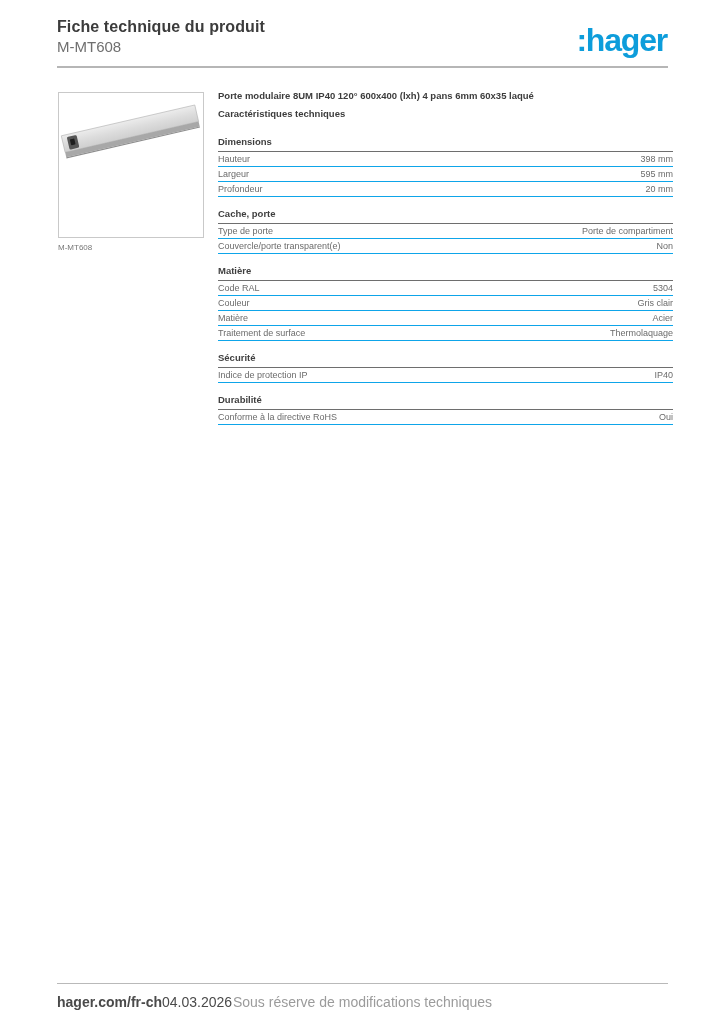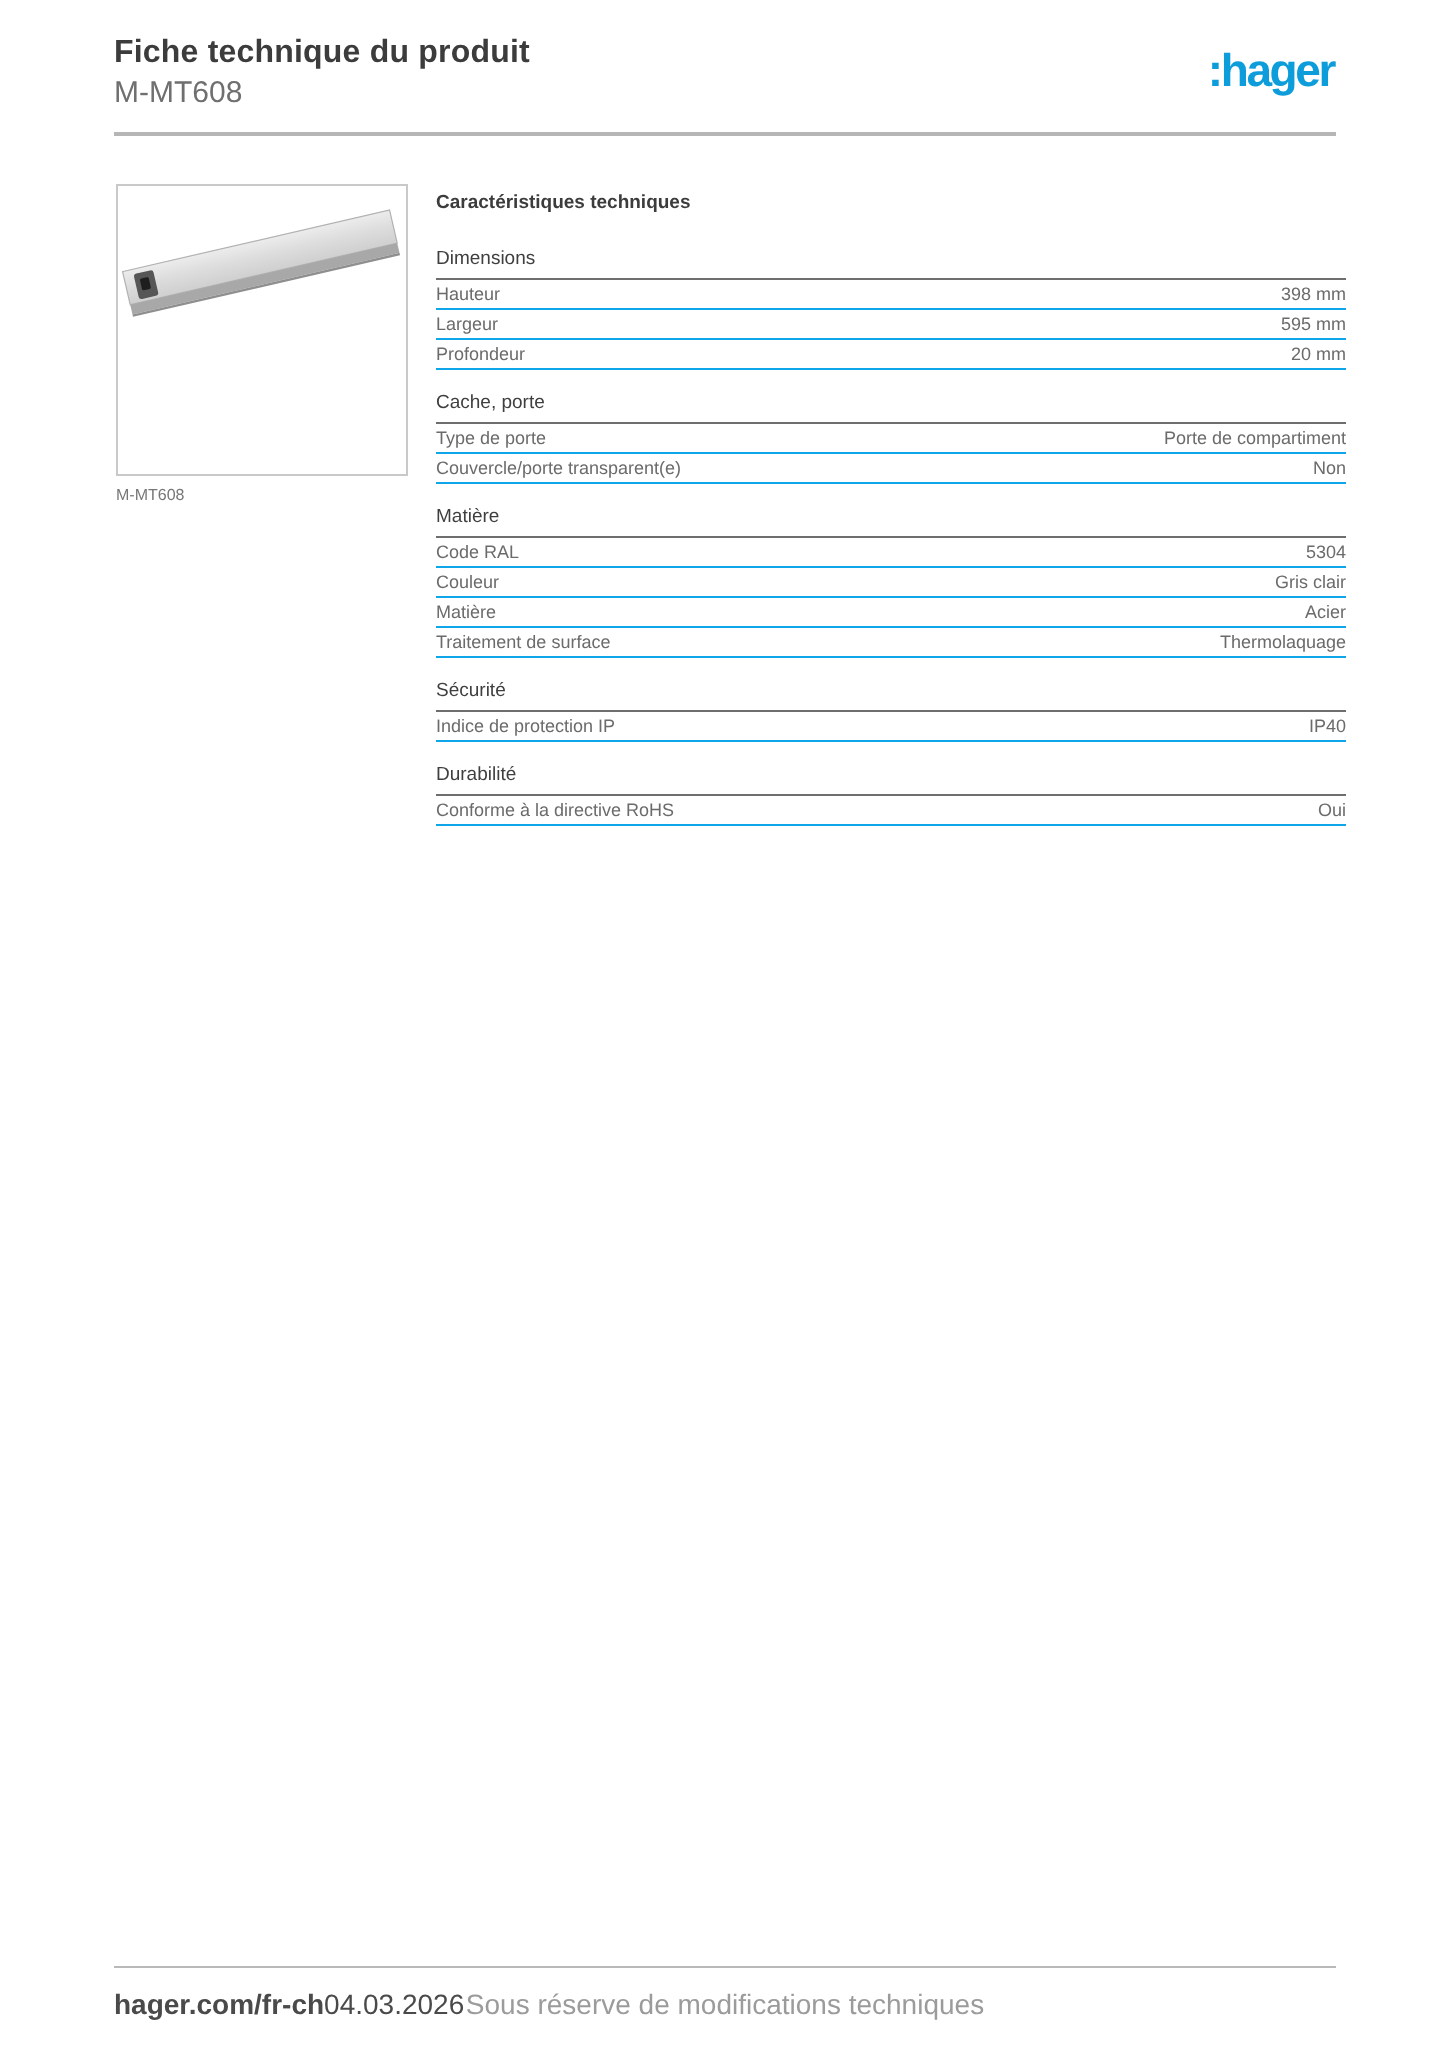--- a/index.html
+++ b/index.html
@@ -16,21 +16,21 @@
     background: #ffffff;
     overflow: hidden;
   }
 
   
   .header { position: absolute; left: 57px; top: 17px; right: 57px; }
   .doc-title { font-size: 16px; font-weight: bold; color: #3c3c3c; line-height: 20px; letter-spacing: 0.1px; }
   .doc-subtitle { font-size: 15px; font-weight: normal; color: #6f6f6f; line-height: 19px; }
   .logo {
     position: absolute; right: 0px; top: 5px;
-    font-size: 23px; font-weight: bold; letter-spacing: -1.2px;
+    font-size: 32px; font-weight: bold; letter-spacing: -1.2px;
     color: #0d9ddb;
   }
   .header-rule {
     position: absolute; left: 57px; top: 66px;
     width: 611px; height: 2px; background: #b6b6b6;
   }
 
   
   .img-box {
     position: absolute; left: 58px; top: 92px;
@@ -45,21 +45,21 @@
 
   
   .right-col { position: absolute; left: 218px; top: 90px; width: 455px; }
   .prod-desc { font-size: 9.5px; font-weight: bold; color: #3c3c3c; line-height: 12px; }
   .char-title { margin-top: 6px; font-size: 9.5px; font-weight: bold; color: #3c3c3c; }
 
   .sections { margin-top: 17px; }
   .section { margin-top: 11px; }
   .section:first-child { margin-top: 0; }
   .section-title {
-    font-size: 9.5px; font-weight: normal; color: #3f3f3f;
+    font-size: 9.5px; font-weight: bold; color: #3f3f3f;
     padding-bottom: 4px;
     border-bottom: 1px solid #6e6e6e;
   }
   .spec-row {
     display: flex; justify-content: space-between; align-items: center;
     height: 15px;
     border-bottom: 1px solid #0ea5e9;
     font-size: 9px; color: #6b6b6b;
   }
   .spec-label { text-align: left; white-space: nowrap; }
@@ -105,20 +105,21 @@
         <rect x="3" y="44" width="137" height="5" fill="#a8a8a8"></rect>
         <rect x="3" y="49" width="137" height="1.2" fill="#8f8f8f"></rect>
         <rect x="8" y="29.5" width="10" height="13" rx="1.5" fill="#565656"></rect>
         <rect x="10.5" y="32.5" width="4.5" height="6" rx="0.8" fill="#1e1e1e"></rect>
       </g>
     </svg>
   </div>
   <div class="img-caption">M-MT608</div>
 
   <div class="right-col">
+    <div class="prod-desc">Porte modulaire 8UM IP40 120° 600x400 (lxh) 4 pans 6mm 60x35 laqué</div>
     <div class="char-title">Caractéristiques techniques</div>
     <div class="sections" id="sections">
   <div class="section">
     <div class="section-title">Dimensions</div>
     <div>
   <div class="spec-row">
     <span class="spec-label">Hauteur</span>
     <span class="spec-value">398 mm</span>
   </div>
 

